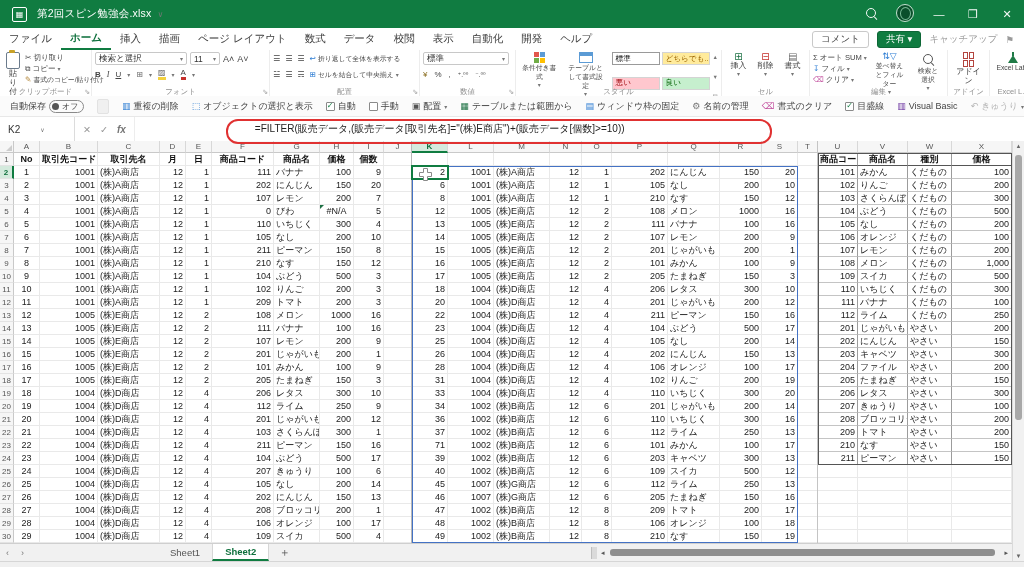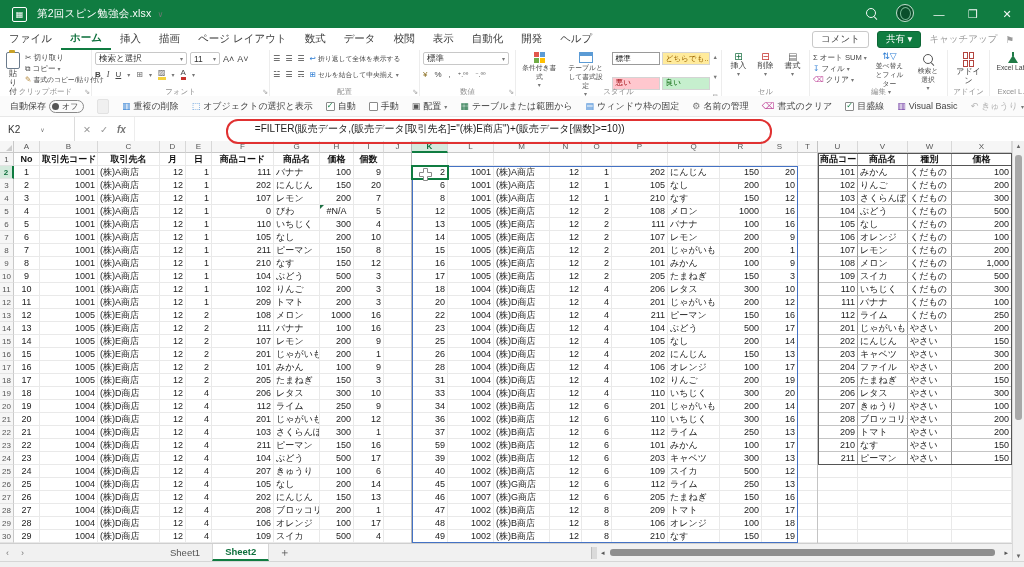--- a/index.html
+++ b/index.html
@@ -1041,21 +1041,21 @@
       <div class="c ac" style="width: 26px;">22</div>
       <div class="c ar" style="width: 58px;">1004</div>
       <div class="c al" style="width: 62px;">(株)D商店</div>
       <div class="c ar" style="width: 26px;">12</div>
       <div class="c ar" style="width: 26px;">4</div>
       <div class="c ar" style="width: 62px;">211</div>
       <div class="c al" style="width: 46px;">ピーマン</div>
       <div class="c ar" style="width: 34px;">150</div>
       <div class="c ar" style="width: 30px;">16</div>
       <div class="c" style="width: 28px;"></div>
-      <div class="c ar" style="width: 36px;">59</div>
+      <div class="c ar" style="width: 36px;">71</div>
       <div class="c ar" style="width: 46px;">1002</div>
       <div class="c al" style="width: 56px;">(株)B商店</div>
       <div class="c ar" style="width: 32px;">12</div>
       <div class="c ar" style="width: 30px;">6</div>
       <div class="c ar" style="width: 56px;">101</div>
       <div class="c al" style="width: 52px;">みかん</div>
       <div class="c ar" style="width: 42px;">100</div>
       <div class="c ar" style="width: 36px;">17</div>
       <div class="c" style="width: 20px;"></div>
       <div class="c ar bc" style="width: 40px;">210</div>

